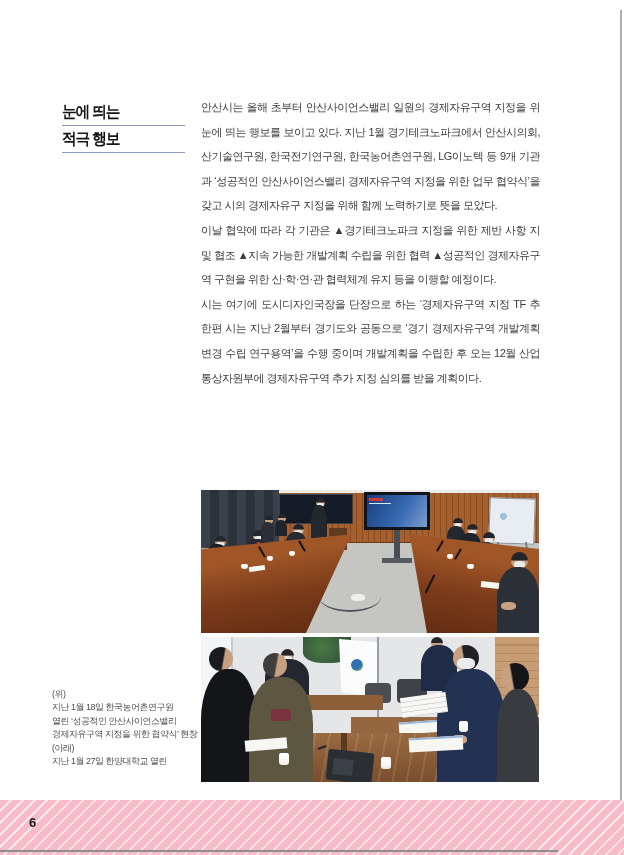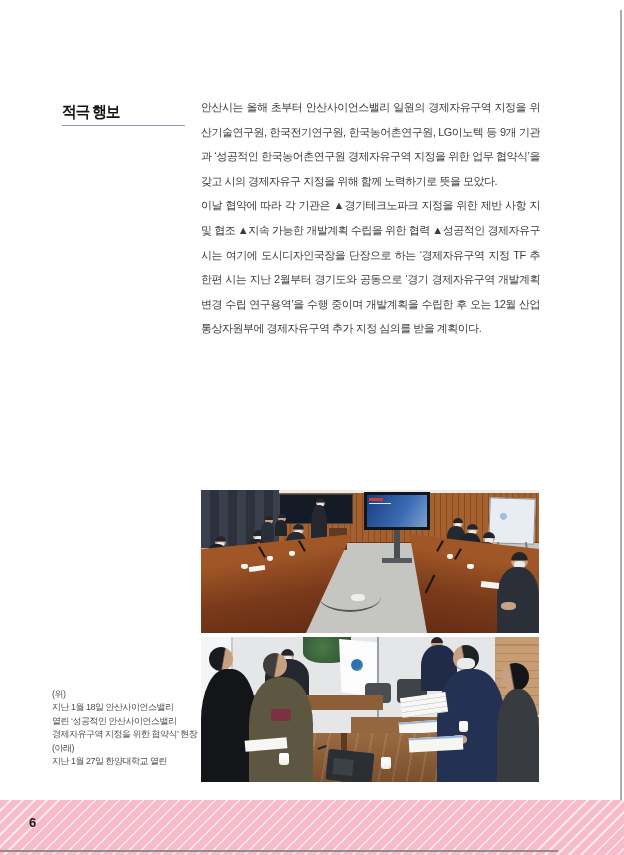--- a/index.html
+++ b/index.html
@@ -48,30 +48,33 @@
   .mic{width:2px;height:12px;background:#15151a;transform:rotate(-30deg);}
   .cup{background:linear-gradient(#ffffff 25%,#efece4);border-radius:2px 2px 3px 3px;}
   .pap{background:#f6f6f3;}
 </style>
 </head>
 <body>
 
 <div class="page">
 
   <div class="headline">
+    <div class="hl-line"><span class="hl-text">눈에 띄는</span></div>
     <div class="hl-line"><span class="hl-text">적극 행보</span></div>
   </div>
 
   <div class="article">
     <div class="b-line jl">안산시는 올해 초부터 안산사이언스밸리 일원의 경제자유구역 지정을 위한</div>
+    <div class="b-line jl">눈에 띄는 행보를 보이고 있다. 지난 1월 경기테크노파크에서 안산시의회,</div>
     <div class="b-line jl">산기술연구원, 한국전기연구원, 한국농어촌연구원, LG이노텍 등 9개 기관</div>
-    <div class="b-line jl">과 ‘성공적인 한국농어촌연구원 경제자유구역 지정을 위한 업무 협약식’을</div>
+    <div class="b-line jl">과 ‘성공적인 안산사이언스밸리 경제자유구역 지정을 위한 업무 협약식’을</div>
     <div class="b-line el">갖고 시의 경제자유구 지정을 위해 함께 노력하기로 뜻을 모았다.</div>
     <div class="b-line jl">이날 협약에 따라 각 기관은 ▲경기테크노파크 지정을 위한 제반 사항 지원</div>
     <div class="b-line jl">및 협조 ▲지속 가능한 개발계획 수립을 위한 협력 ▲성공적인 경제자유구</div>
+    <div class="b-line el">역 구현을 위한 산·학·연·관 협력체계 유지 등을 이행할 예정이다.</div>
     <div class="b-line jl">시는 여기에 도시디자인국장을 단장으로 하는 ‘경제자유구역 지정 TF 추진</div>
     <div class="b-line jl">한편 시는 지난 2월부터 경기도와 공동으로 ‘경기 경제자유구역 개발계획</div>
     <div class="b-line jl">변경 수립 연구용역’을 수행 중이며 개발계획을 수립한 후 오는 12월 산업</div>
     <div class="b-line el">통상자원부에 경제자유구역 추가 지정 심의를 받을 계획이다.</div>
   </div>
 
   <div class="ph" style="left:201px;top:490px;width:338px;height:143px;">
     <div style="left:0;top:0;width:338px;height:5px;background:#ecebe7;"></div>
     <div style="left:60px;top:3px;width:278px;height:50px;background:repeating-linear-gradient(90deg,#a4602f 0 5px,#8a4a22 5px 6px);border-bottom:1px solid #6e3a1a;"></div>
     <div style="left:0;top:0;width:78px;height:58px;background:repeating-linear-gradient(90deg,#39404c 0 9px,#2c323c 9px 18px);"></div>
@@ -172,21 +175,21 @@
     <div class="cup" style="left:78px;top:116px;width:10px;height:12px;"></div>
     <div class="cup" style="left:180px;top:120px;width:10px;height:12px;"></div>
     <div class="cup" style="left:258px;top:84px;width:9px;height:11px;"></div>
     <div class="pap" style="left:44px;top:102px;width:42px;height:11px;transform:rotate(-5deg);"></div>
     <div class="pap" style="left:208px;top:100px;width:54px;height:14px;transform:rotate(-3deg);border-top:2px solid #9db7d8;"></div>
     <div style="left:120px;top:106px;width:2px;height:9px;background:#26262c;transform:rotate(70deg);"></div>
   </div>
 
   <div class="captions">
     <div class="cap-line">(위)</div>
-    <div class="cap-line">지난 1월 18일 안산사이언스밸리</div>
+    <div class="cap-line">지난 1월 18일 한국농어촌연구원</div>
     <div class="cap-line">열린 ‘성공적인 안산사이언스밸리</div>
     <div class="cap-line">경제자유구역 지정을 위한 협약식’ 현장</div>
     <div class="cap-line">(아래)</div>
     <div class="cap-line">지난 1월 27일 한양대학교 열린</div>
   </div>
 
   <div class="edge-right"></div>
   <div class="band"></div>
   <div class="pageno">6</div>
   <div class="bottom-line"></div>

